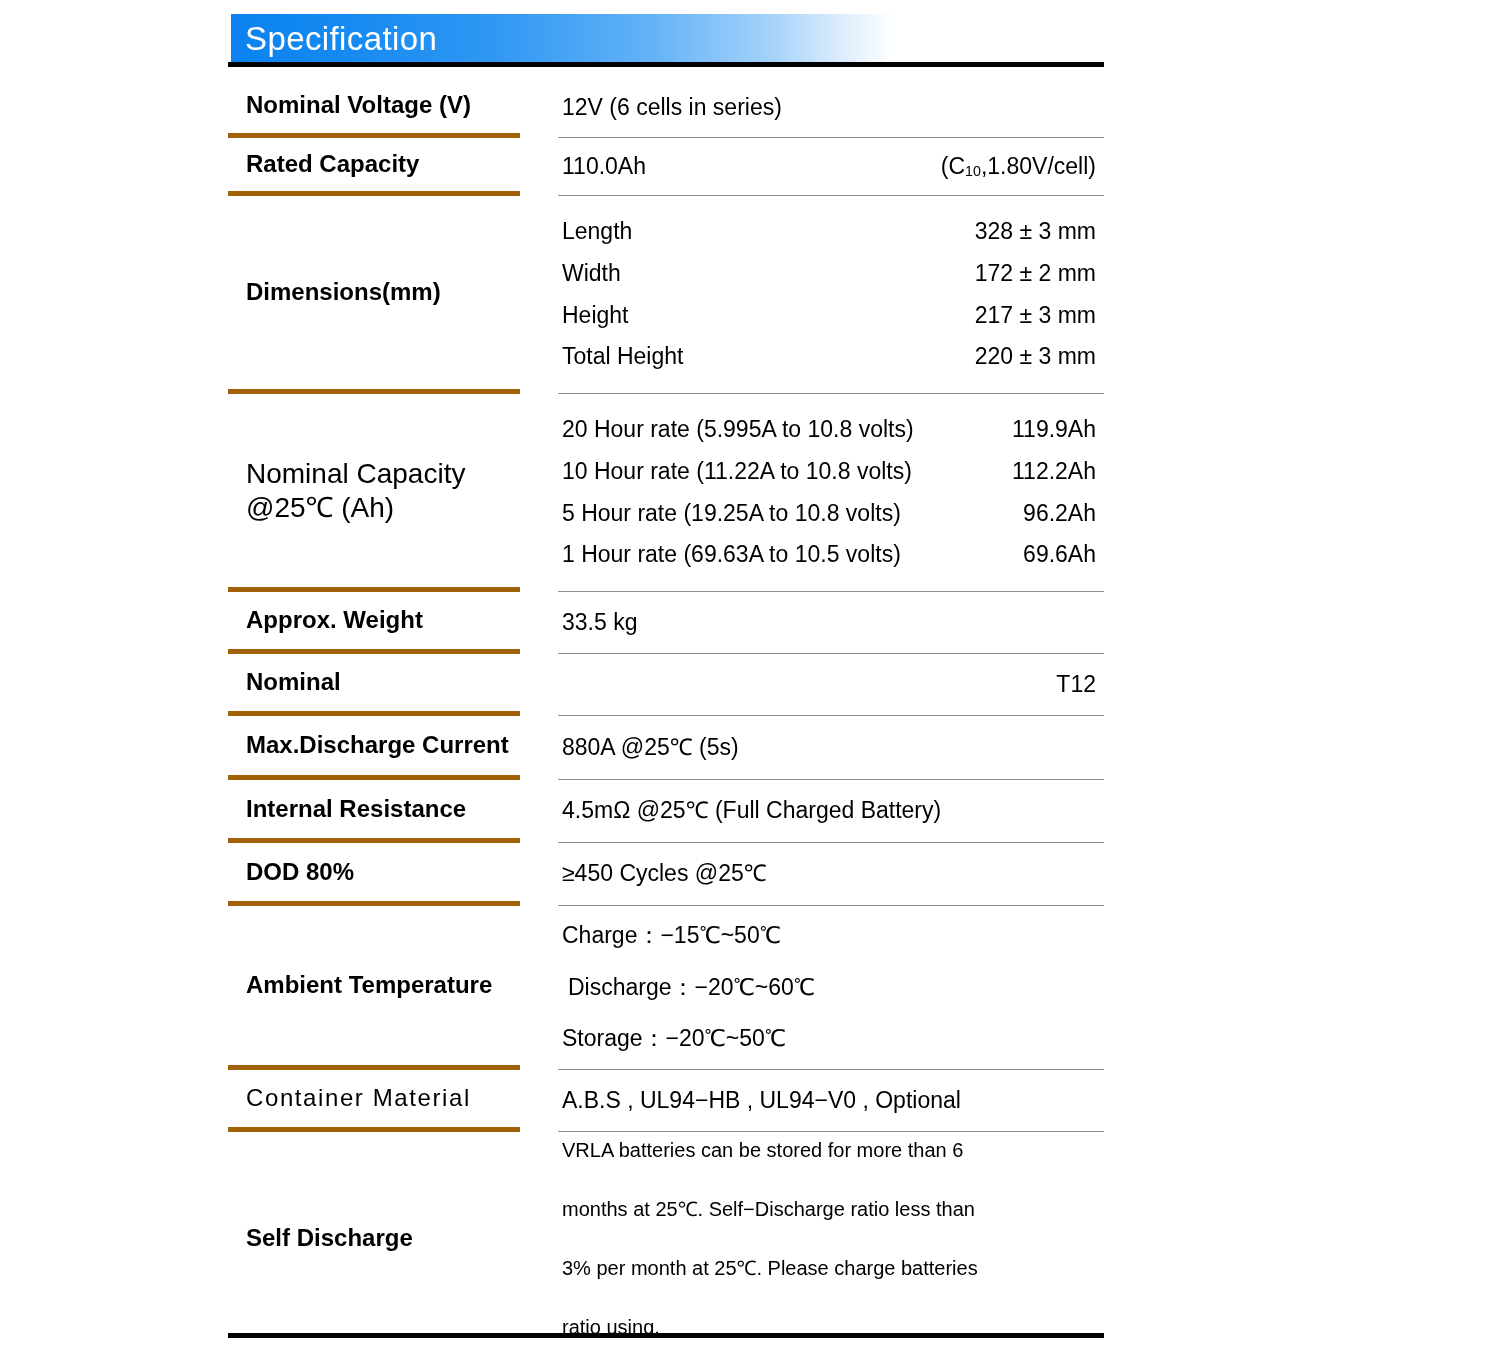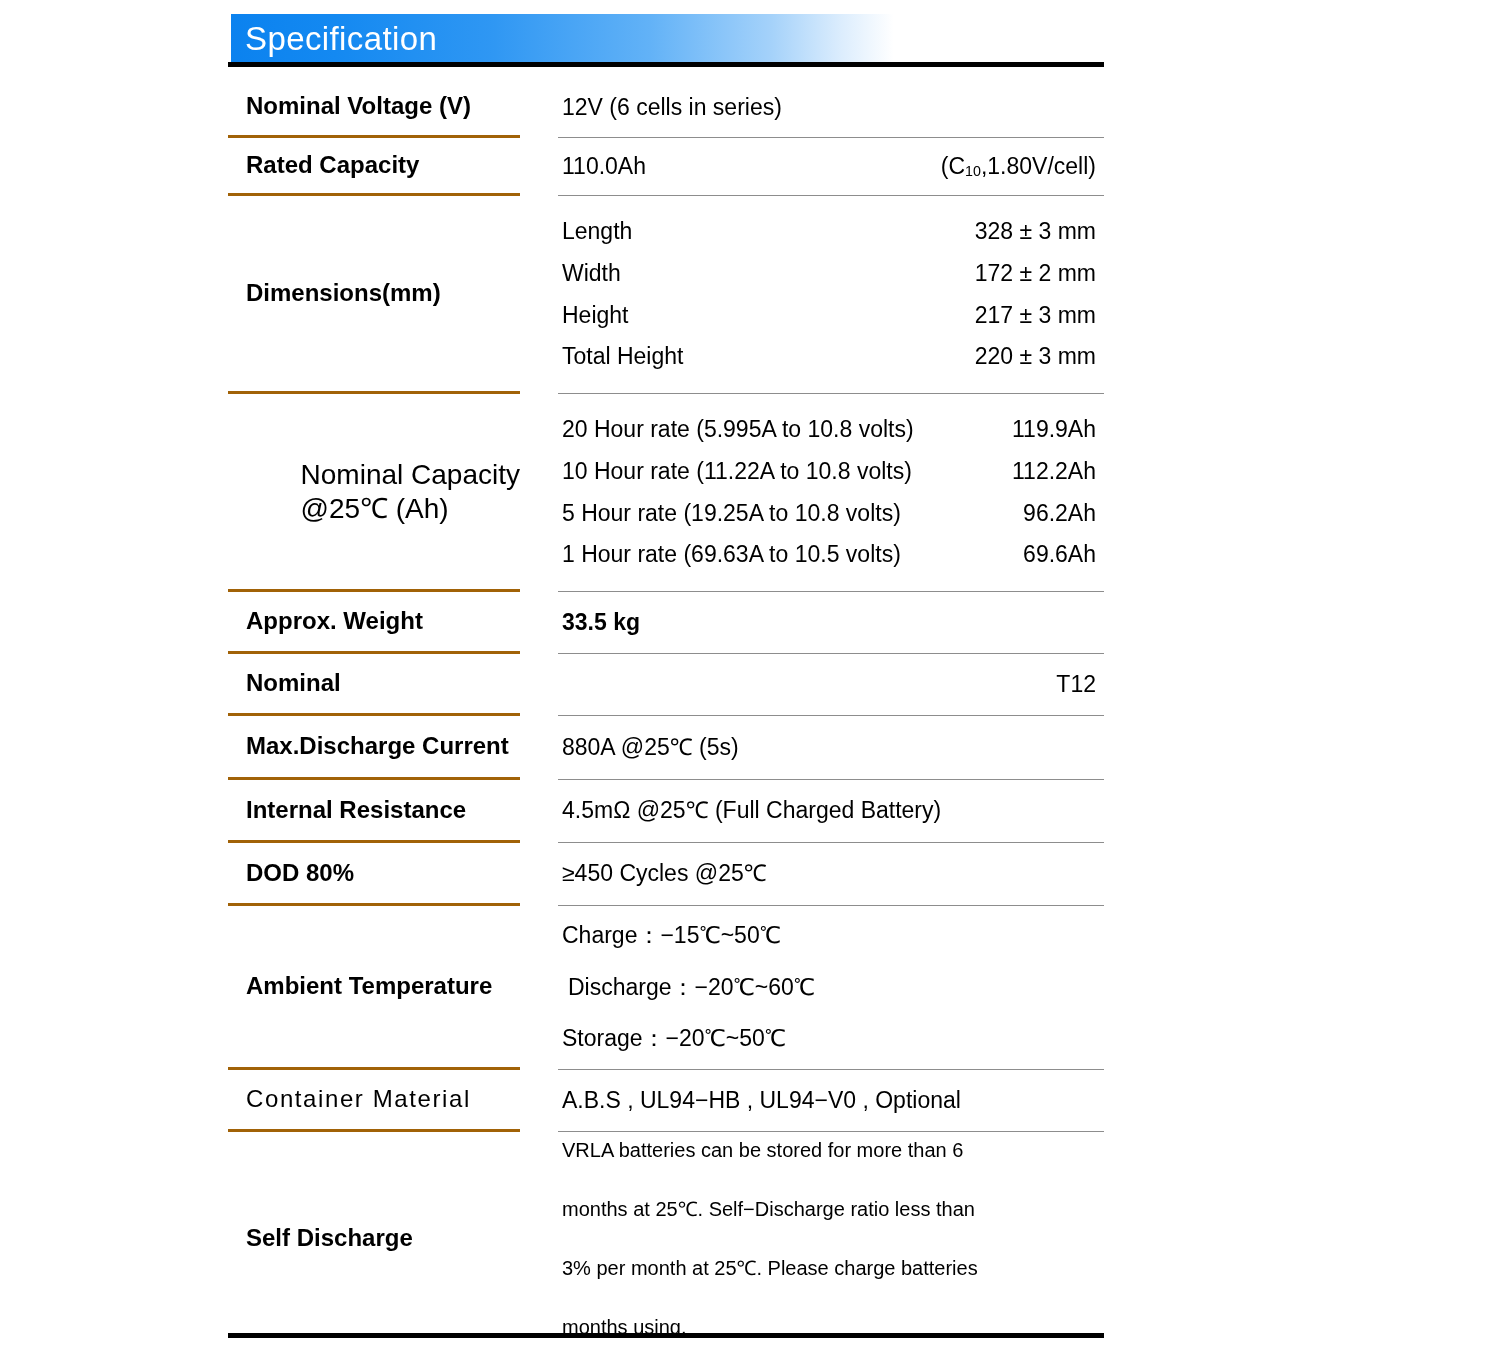--- a/index.html
+++ b/index.html
@@ -77,21 +77,21 @@
     width: 876px;
   }
   .spec-row {
     display: flex;
     align-items: stretch;
   }
   .cell-label {
     width: 292px;
     flex: 0 0 292px;
     box-sizing: border-box;
-    border-bottom: 3px solid #a16207;
+    border-bottom: 5px solid #a16207;
     padding: 0 0 0 18px;
     display: flex;
     align-items: center;
   }
   .cell-gap {
     width: 38px;
     flex: 0 0 38px;
   }
   .cell-value {
     flex: 1 1 auto;
@@ -229,21 +229,21 @@
           <span class="vl-right">217 ± 3 mm</span>
         </div>
         <div class="value-line">
           <span class="vl-left">Total Height</span>
           <span class="vl-right">220 ± 3 mm</span>
         </div>
       </div>
     </div>
 
     <div class="spec-row">
-      <div class="cell-label" style="height:198px;justify-content:flex-end;">
+      <div class="cell-label" style="height:198px;">
         <div>
           <div class="label-text big">Nominal Capacity</div>
           <div class="label-text big">@25℃  (Ah)</div>
         </div>
       </div>
       <div class="cell-gap"></div>
       <div class="cell-value multi" style="height:198px;">
         <div class="value-line">
           <span class="vl-left">20 Hour rate (5.995A to 10.8 volts)</span>
           <span class="vl-right">119.9Ah</span>
@@ -261,21 +261,21 @@
           <span class="vl-right">69.6Ah</span>
         </div>
       </div>
     </div>
 
     <div class="spec-row">
       <div class="cell-label" style="height:62px;">
         <div class="label-text">Approx. Weight</div>
       </div>
       <div class="cell-gap"></div>
-      <div class="cell-value" style="height:62px;font-weight:bold;">
+      <div class="cell-value" style="height:62px;">
         <div class="value-text">33.5 kg</div>
       </div>
     </div>
 
     <div class="spec-row">
       <div class="cell-label" style="height:62px;">
         <div class="label-text">Nominal</div>
       </div>
       <div class="cell-gap"></div>
       <div class="cell-value" style="height:62px;align-items:flex-end;">
@@ -337,21 +337,21 @@
 
     <div class="spec-row">
       <div class="cell-label" style="height:212px; border-bottom:none;">
         <div class="label-text">Self Discharge</div>
       </div>
       <div class="cell-gap"></div>
       <div class="cell-value" style="height:212px; border-bottom:none;">
         <div class="para-line">VRLA batteries can be stored for more than 6</div>
         <div class="para-line">months at 25℃. Self−Discharge ratio less than</div>
         <div class="para-line">3% per month at 25℃. Please charge batteries</div>
-        <div class="para-line">months using.</div>
+        <div class="para-line">ratio using.</div>
       </div>
     </div>
 
   </div>
 
   <div class="rule-bottom"></div>
 
 </div>
 
 </body></html>

